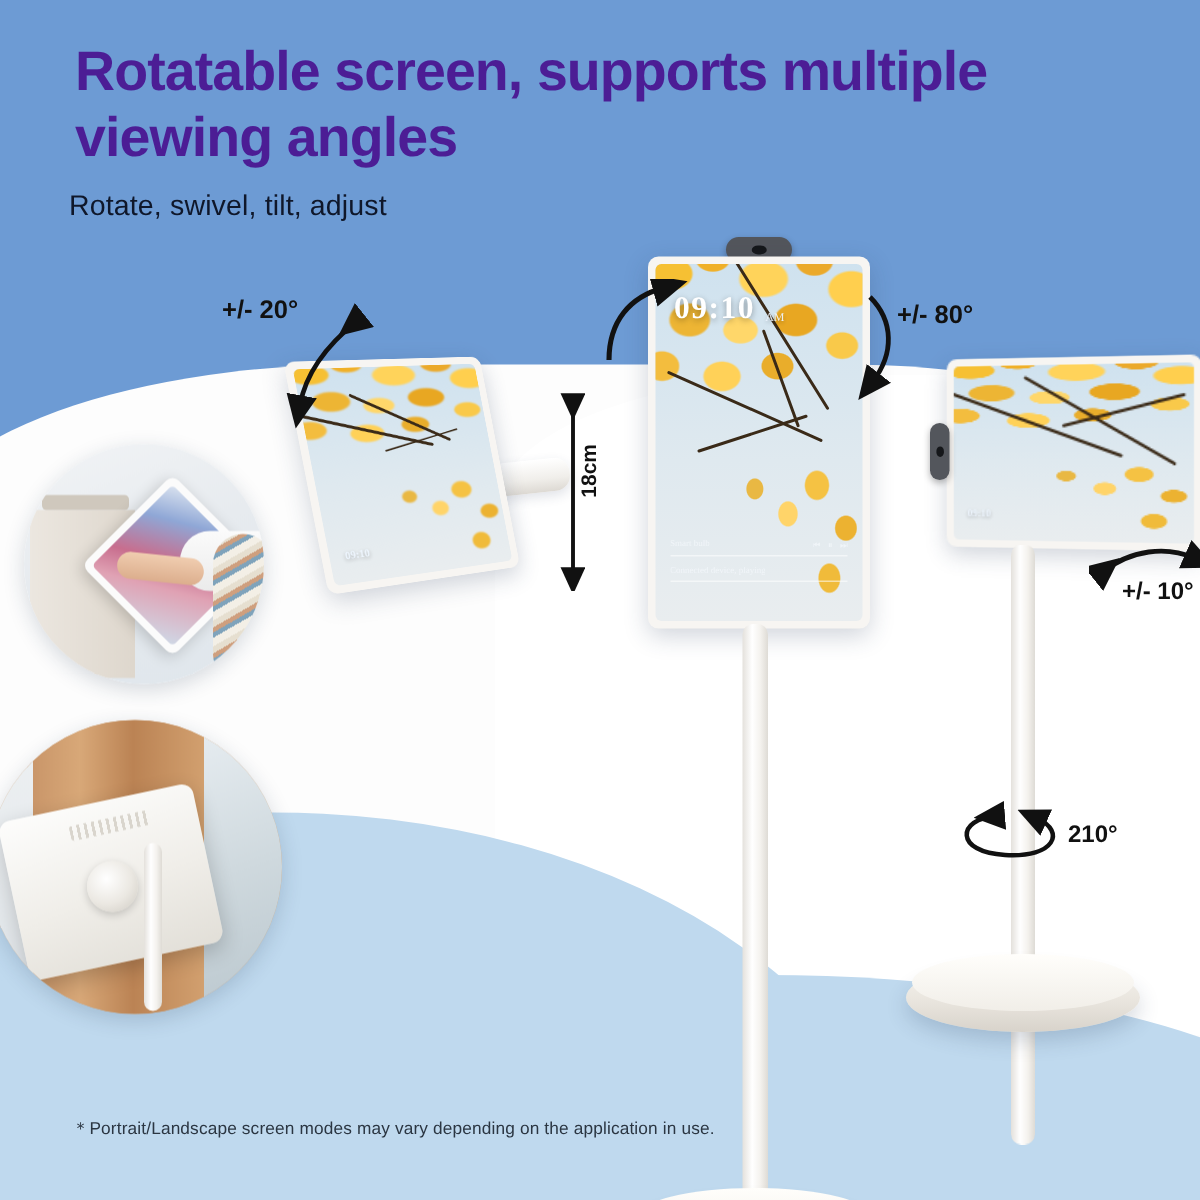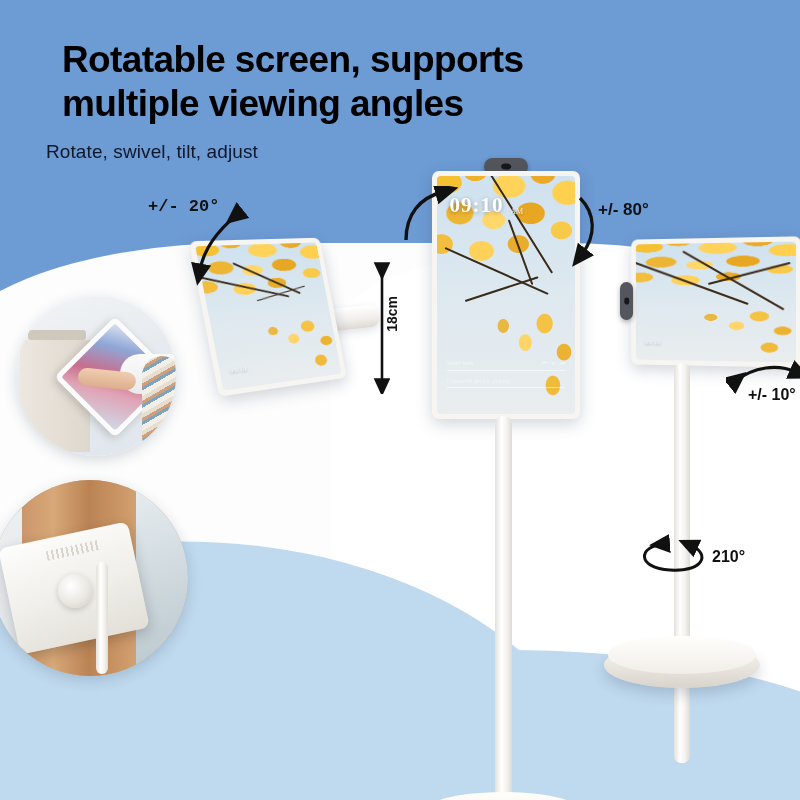--- a/index.html
+++ b/index.html
@@ -35,22 +35,22 @@
   }
   .sweep2{
     position:absolute;left:-120px;bottom:-60px;width:1050px;height:210px;
     background:#bfd9ee;
     border-radius:160px 420px 0 0 / 120px 150px 0 0;
   }
 
   
   .head{position:absolute;left:46px;top:22px;width:640px;}
   .title{
-    font-size:37px;line-height:1.18;font-weight:bold;color:#000000;
-    letter-spacing:-0.6px;margin:16px;
+    font-size:37px;line-height:1.18;font-weight:bold;color:#4c1d95;
+    letter-spacing:-0.6px;margin:4px;
   }
   .subtitle{
     font-size:19px;color:#0f172a;margin:14px 0 0 0;letter-spacing:0.1px;
   }
 
   
   .display{position:absolute;font-family:Liberation Serif, serif;}
   .panel{
     position:relative;background:#f7f5f2;border-radius:7px;
     box-shadow:0 5px 16px rgba(40,60,90,.22);
@@ -243,21 +243,21 @@
         <div class="branch">
           <i style="left:-4%;top:20%;width:74%;height:2px;transform:rotate(16deg);"></i>
           <i style="left:26%;top:12%;width:58%;height:1.6px;transform:rotate(28deg);"></i>
           <i style="left:40%;top:40%;width:44%;height:1.4px;transform:rotate(-12deg);"></i>
         </div>
         <div class="os-date" style="left:8%;bottom:10%;font-size:7px;font-weight:bold;">09:10</div>
       </div>
     </div>
   </div>
 
-  <div class="anno" style="left:148px;top:197px;font-size:17px;font-family:Liberation Mono, monospace;">
+  <div class="anno" style="left:148px;top:197px;font-size:17px;">
     <span>+/- 20°</span>
   </div>
   <svg width="110" height="90" style="position:absolute;left:160px;top:200px;">
     <defs>
       <marker id="ah1" markerWidth="7" markerHeight="7" refX="2" refY="3.2" orient="auto">
         <path d="M0,0 L7,3.2 L0,6.4 Z" fill="#111"></path>
       </marker>
       <marker id="ah2" markerWidth="7" markerHeight="7" refX="2" refY="3.2" orient="auto">
         <path d="M0,0 L7,3.2 L0,6.4 Z" fill="#111"></path>
       </marker>
@@ -400,14 +400,15 @@
     <div class="wood" style="left:26px;top:0;width:118px;height:196px;"></div>
     <div class="window-pane" style="left:144px;top:0;width:56px;height:196px;"></div>
     <div style="position:absolute;left:0;top:0;width:30px;height:196px;background:linear-gradient(180deg,#eef1f3,#dfe4e8);"></div>
     <div class="rear-panel" style="left:16px;top:54px;width:132px;height:108px;">
       <div class="vent" style="left:46px;top:12px;width:54px;height:10px;"></div>
     </div>
     <div class="hinge" style="left:66px;top:94px;width:34px;height:34px;"></div>
     <div class="pole" style="left:104px;top:82px;width:12px;height:112px;"></div>
   </div>
 
+  <div class="footnote">＊Portrait/Landscape screen modes may vary depending on the application in use.</div>
 
 </div>
 
 </body></html>

